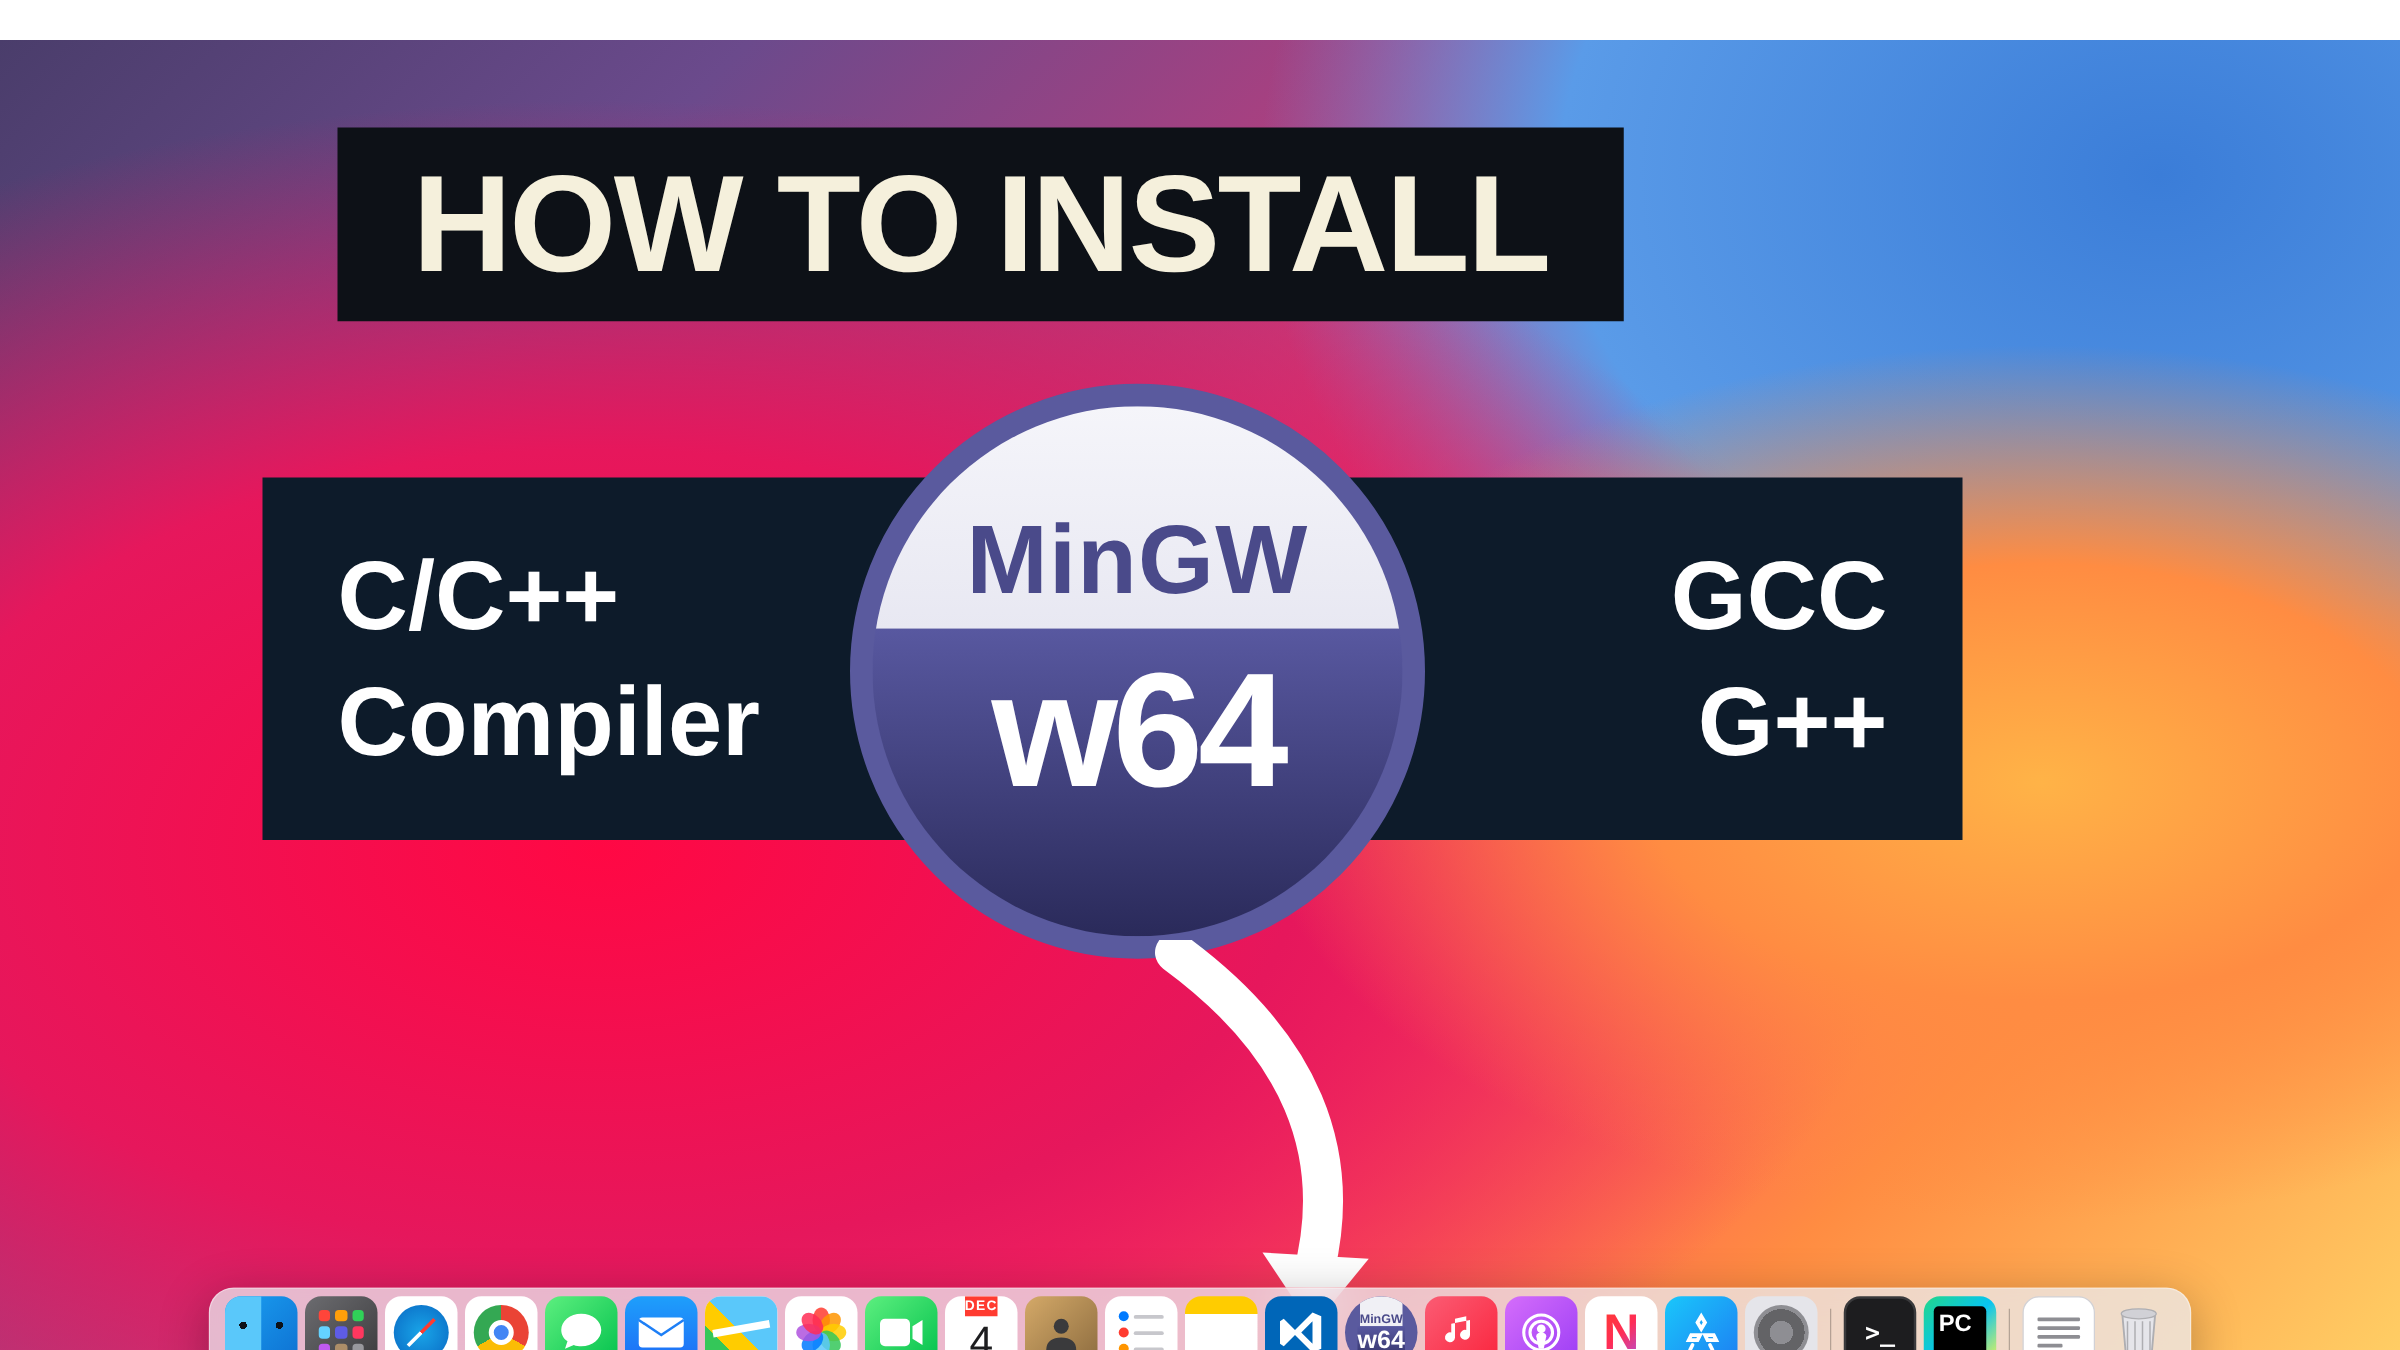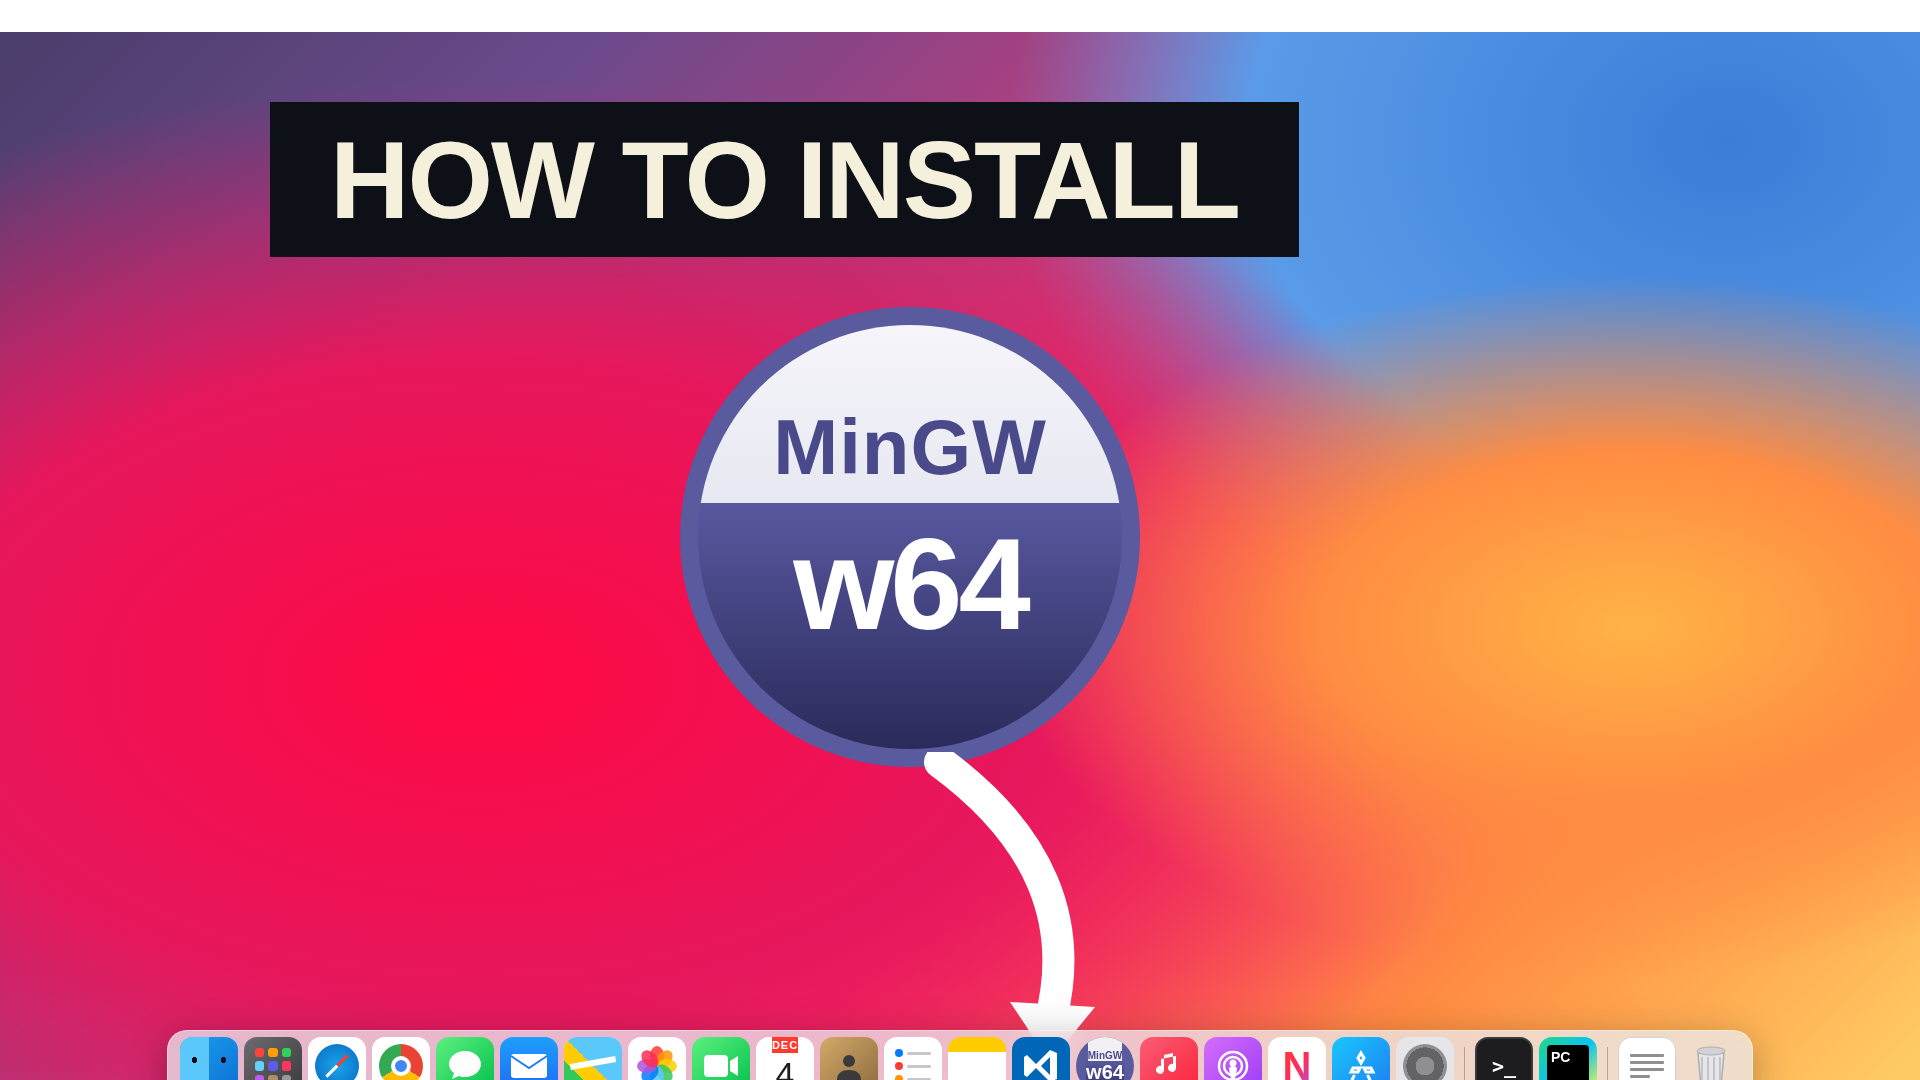--- a/index.html
+++ b/index.html
@@ -214,40 +214,50 @@
   .appstore svg { width:36px; height:36px; }
 
   .settings { background: #e5e5ea; }
   .settings-gear { width:44px; height:44px; border-radius:50%; background: radial-gradient(circle,#8e8e93 30%, #636366 30% 60%, #8e8e93 60%); position:relative; }
 
   .terminal { background: #1d1d1f; border:2px solid #3a3a3c; }
   .terminal span { color:#fff; font-family:monospace; font-size:20px; font-weight:700; }
 
   .pycharm { background: linear-gradient(135deg, #21d789, #07c3f2 50%, #fcf84a); display:flex; align-items:center; justify-content:center; }
   .pycharm-box { width:42px; height:42px; background:#000; border-radius:4px; display:flex; flex-direction:column; padding:4px; }
-  .pycharm-box span { color:#fff; font-size:14px; font-weight:700; }
+  .pycharm-box span { color:#fff; font-size:19px; font-weight:700; }
   .pycharm-box .bar { width:16px; height:3px; background:#fff; margin-top:auto; }
 
   .textedit { background:#fff; border:1px solid #d1d1d6; }
   .textedit-lines { display:flex; flex-direction:column; gap:4px; width:34px; }
   .textedit-lines span { height:3px; background:#8e8e93; border-radius:1px; }
   .textedit-lines span:last-child { width:60%; }
 
   .trash { background:transparent; }
   .trash svg { width:42px; height:50px; }
 </style>
 </head>
 <body>
 
 <div class="desktop">
 
   <div class="title-bar">
     <span>HOW TO INSTALL</span>
   </div>
 
+  <div class="middle-bar">
+    <div class="left-text">
+      <div>C/C++</div>
+      <div>Compiler</div>
+    </div>
+    <div class="right-text">
+      <div>GCC</div>
+      <div>G++</div>
+    </div>
+  </div>
 
   <div class="mingw-logo">
     <div class="mingw-top">
       <span>MinGW</span>
     </div>
     <div class="mingw-bottom">
       <span>w64</span>
     </div>
   </div>
 

